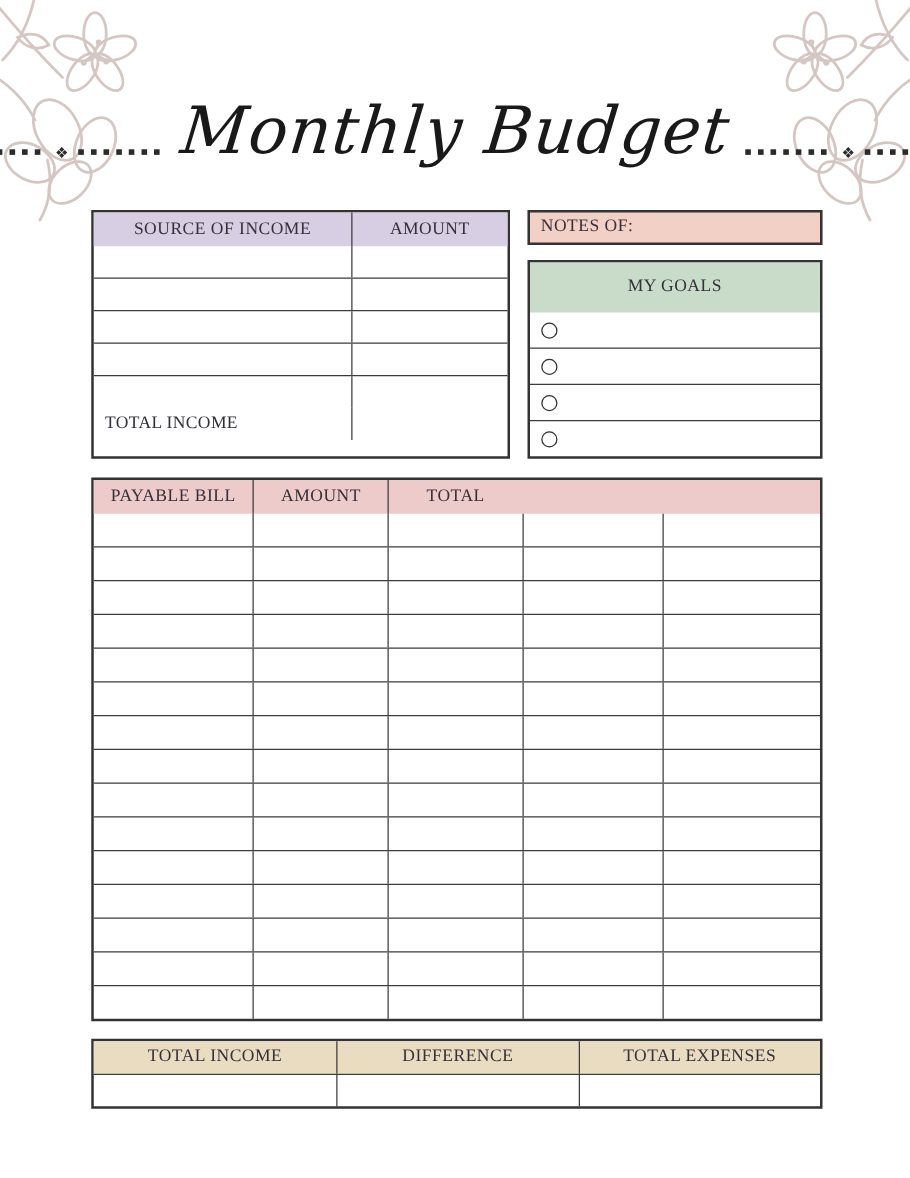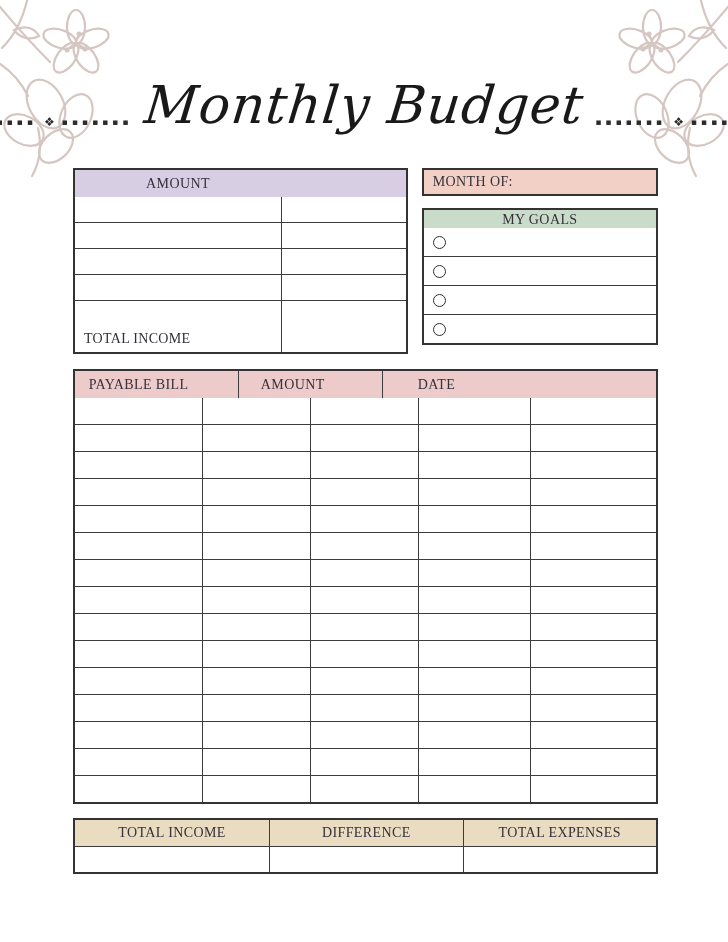--- a/index.html
+++ b/index.html
@@ -42,31 +42,31 @@
   .total-label { padding-left:9px; font-size:14px; letter-spacing:0.3px; }
   
   .right-col { width:238px; display:flex; flex-direction:column; }
   .month-box {
     height:24px; border:2px solid var(--border-dark,#333);
     background:var(--month-header-bg,#f2d0c5);
     display:flex; align-items:center; padding-left:9px;
     font-size:14px; letter-spacing:0.4px; color:#35303a;
   }
   .goals-tbl { margin-top:12px; }
-  .goals-head { height:18px; background:var(--goals-header-bg,#c9dcc9); display:flex;align-items:flex-end; }
+  .goals-head { height:40px; background:var(--goals-header-bg,#c9dcc9); display:flex; }
   .goal-row { height:28px; display:flex; align-items:center; }
   .goal-circle {
     width:11px; height:11px; border:1.5px solid #2f2f2f; border-radius:50%;
     margin-left:9px; background:#fff; flex:0 0 auto;
   }
   .goal-line { flex:1; }
   
   .bills-tbl { margin-top:15px; }
   .bills-row { grid-template-columns:21.9% 18.6% 18.5% 19.3% 21.7%; height:26px; }
-  .bills-head { grid-template-columns:21.9% 18.6% 18.5% 19.3% 21.7%; height:27px; background:var(--bills-header-bg,#edcbcb);gap:36px; }
+  .bills-head { grid-template-columns:21.9% 18.6% 18.5% 19.3% 21.7%; height:27px; background:var(--bills-header-bg,#edcbcb); }
   
   .summary-tbl { margin-top:14px; }
   .summary-row { grid-template-columns:33.4% 33.3% 33.3%; height:25px; }
   .summary-head { grid-template-columns:33.4% 33.3% 33.3%; height:26px; background:var(--summary-header-bg,#e9dcc0); }
 </style>
 </head>
 <body>
 
 <div class="page">
 
@@ -132,20 +132,21 @@
       <span class="dots">▪▪▪▪▪▪▪</span>
     </span>
   </div>
 
   <div class="content">
 
     <div class="top-row">
 
       <div class="tbl income-tbl">
         <div class="row income-head">
+          <div class="cell th">SOURCE OF INCOME</div>
           <div class="cell th">AMOUNT</div>
         </div>
         <div>
             <div class="row income-row">
               <div class="cell"></div>
               <div class="cell"></div>
             </div>
             <div class="row income-row">
               <div class="cell"></div>
               <div class="cell"></div>
@@ -164,21 +165,21 @@
             </div>
           </div>
         <div class="row income-total-row">
           <div class="cell total-label">TOTAL INCOME</div>
           <div class="cell"></div>
         </div>
       </div>
 
       <div class="right-col">
         <div class="month-box">
-          <span>MONTH OF:</span>
+          <span>NOTES OF:</span>
           <span class="goal-line"></span>
         </div>
         <div class="tbl goals-tbl">
           <div class="row goals-head">
             <div class="cell th" style="width:100%;">MY GOALS</div>
           </div>
           <div>
               <div class="row goal-row">
                 <div class="goal-circle"></div>
                 <div class="goal-line"></div>
@@ -198,21 +199,21 @@
             </div>
         </div>
       </div>
 
     </div>
 
     <div class="tbl bills-tbl">
       <div class="row bills-head">
         <div class="cell th">PAYABLE BILL</div>
         <div class="cell th">AMOUNT</div>
-        <div class="cell th">DATE</div>
+        <div class="cell th">TOTAL</div>
       </div>
       <div>
           <div class="row bills-row">
             <div class="cell"></div>
             <div class="cell"></div>
             <div class="cell"></div>
             <div class="cell"></div>
             <div class="cell"></div>
           </div>
           <div class="row bills-row">

